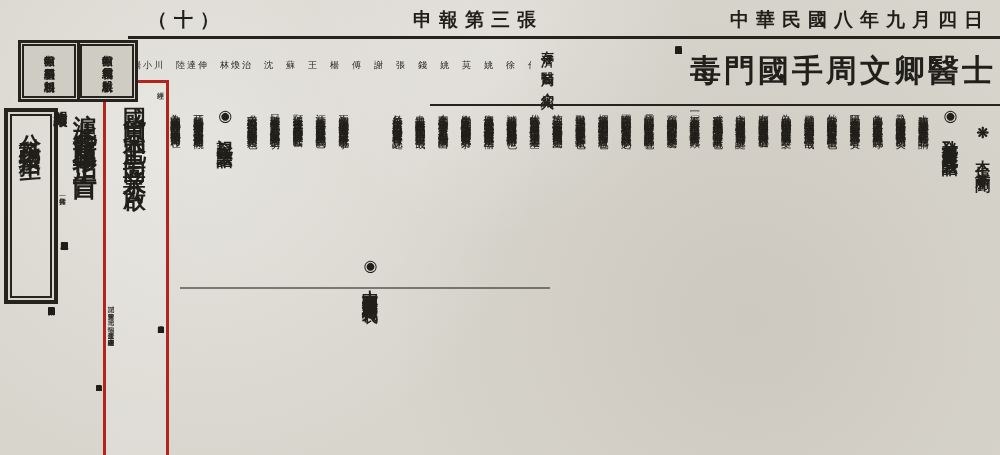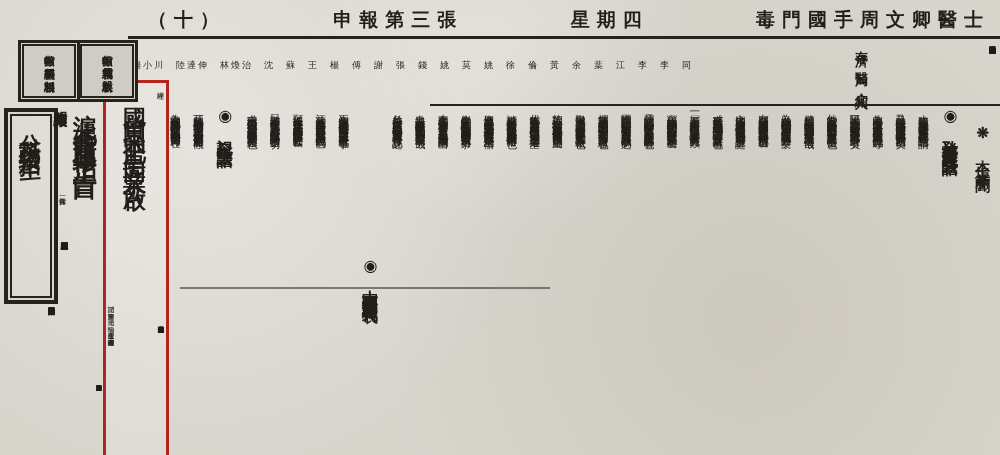--- a/index.html
+++ b/index.html
@@ -51,28 +51,28 @@
   #dye-head{top:100px;left:52px;width:17px;height:90px;font-size:14px;font-weight:bold;line-height:17px;}
   #dye-sub{top:192px;left:55px;width:12px;height:40px;font-size:7px;}
   #dye-body{top:236px;left:52px;width:17px;height:216px;font-size:7.5px;line-height:9px;}
   #hall-title{top:95px;left:71px;width:30px;height:357px;font-size:24px;font-weight:bold;letter-spacing:7px;}
   #hall-small{top:380px;left:95px;width:8px;height:72px;font-size:6px;line-height:7px;}
 </style>
 </head>
 <body>
 
 <div id="masthead" class="abs">
-  <span class="seg">毒門國手周文卿醫士</span>
-  <span class="seg">星期四</span>
+  <span class="seg">中華民國八年九月四日</span>
   <span class="seg">申報第三張</span>
   <span class="seg">（十）</span>
 </div>
 <div id="rule-top" class="abs"></div>
 
 <div id="titleband" class="abs">
+  <div id="doctor-title">毒門國手周文卿醫士</div>
   <div id="doctor-small" class="vcol">花柳六毒第二診所河南路六割痔瘡諸病經驗宏富手術神速診所馬路茶樓對面朝六名醫挂號處六朝茶館面</div>
   <div id="clinic" class="vcol">存濟
 醫局
 介紹人</div>
   <div id="introducers">楊小川　陸達伸　林煥治　沈　蘇　王　楊　傅　謝　張　錢　姚　莫　姚　徐　倫　黃　余　葉　江　李　李　同</div>
 </div>
 <div id="rule-band" class="abs"></div>
 
 <div id="main" class="abs">
     <div class="vcol s-section">❋本埠新聞❋</div>

